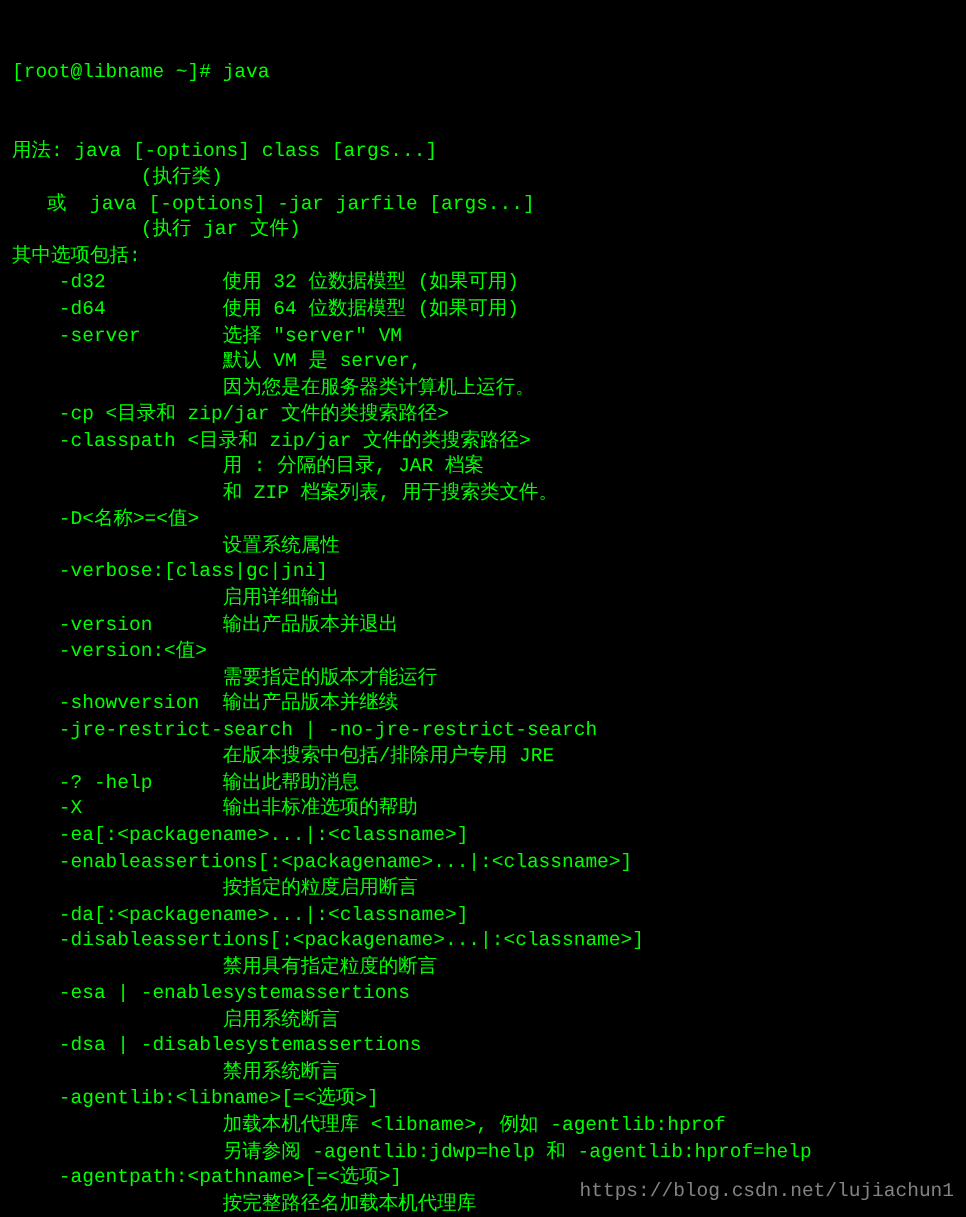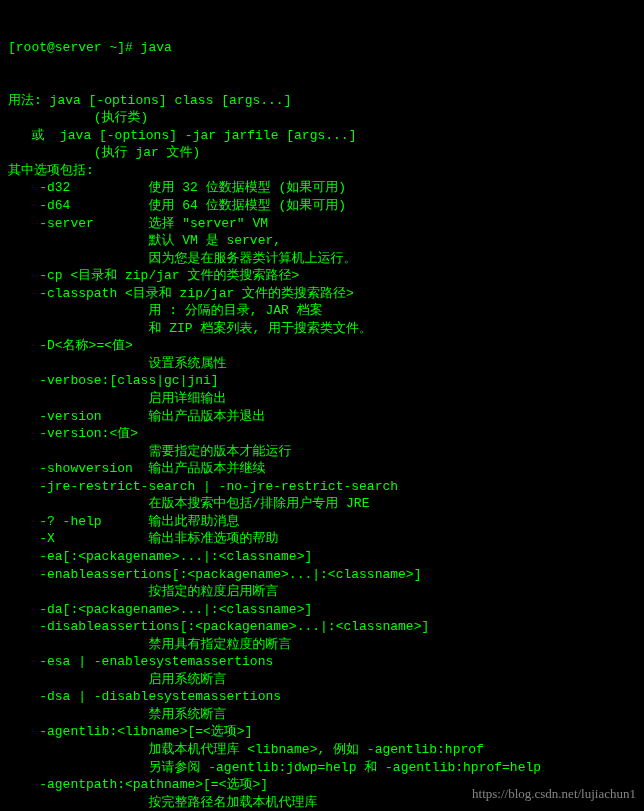--- a/index.html
+++ b/index.html
@@ -23,25 +23,25 @@
       white-space: pre;
     }
     .line {
       display: block;
     }
     .watermark {
       position: absolute;
       bottom: 8px;
       right: 8px;
       color: rgba(200, 200, 200, 0.65);
-      font-family: Liberation Serif, serif;
+      font-family: Liberation Mono, monospace;
       font-size: 13px;
     }
   </style>
 </head>
 <body>
 
 <div class="terminal">
-  <span class="line"><span>[root@server ~]# java</span></span>
+  <span class="line"><span>[root@libname ~]# java</span></span>
   <div id="lines-container"><span class="line">用法: java [-options] class [args...]</span><span class="line">           (执行类)</span><span class="line">   或  java [-options] -jar jarfile [args...]</span><span class="line">           (执行 jar 文件)</span><span class="line">其中选项包括:</span><span class="line">    -d32          使用 32 位数据模型 (如果可用)</span><span class="line">    -d64          使用 64 位数据模型 (如果可用)</span><span class="line">    -server       选择 "server" VM</span><span class="line">                  默认 VM 是 server,</span><span class="line">                  因为您是在服务器类计算机上运行。</span><span class="line"></span><span class="line"></span><span class="line">    -cp &lt;目录和 zip/jar 文件的类搜索路径&gt;</span><span class="line">    -classpath &lt;目录和 zip/jar 文件的类搜索路径&gt;</span><span class="line">                  用 : 分隔的目录, JAR 档案</span><span class="line">                  和 ZIP 档案列表, 用于搜索类文件。</span><span class="line">    -D&lt;名称&gt;=&lt;值&gt;</span><span class="line">                  设置系统属性</span><span class="line">    -verbose:[class|gc|jni]</span><span class="line">                  启用详细输出</span><span class="line">    -version      输出产品版本并退出</span><span class="line">    -version:&lt;值&gt;</span><span class="line">                  需要指定的版本才能运行</span><span class="line">    -showversion  输出产品版本并继续</span><span class="line">    -jre-restrict-search | -no-jre-restrict-search</span><span class="line">                  在版本搜索中包括/排除用户专用 JRE</span><span class="line">    -? -help      输出此帮助消息</span><span class="line">    -X            输出非标准选项的帮助</span><span class="line">    -ea[:&lt;packagename&gt;...|:&lt;classname&gt;]</span><span class="line">    -enableassertions[:&lt;packagename&gt;...|:&lt;classname&gt;]</span><span class="line">                  按指定的粒度启用断言</span><span class="line">    -da[:&lt;packagename&gt;...|:&lt;classname&gt;]</span><span class="line">    -disableassertions[:&lt;packagename&gt;...|:&lt;classname&gt;]</span><span class="line">                  禁用具有指定粒度的断言</span><span class="line">    -esa | -enablesystemassertions</span><span class="line">                  启用系统断言</span><span class="line">    -dsa | -disablesystemassertions</span><span class="line">                  禁用系统断言</span><span class="line">    -agentlib:&lt;libname&gt;[=&lt;选项&gt;]</span><span class="line">                  加载本机代理库 &lt;libname&gt;, 例如 -agentlib:hprof</span><span class="line">                  另请参阅 -agentlib:jdwp=help 和 -agentlib:hprof=help</span><span class="line">    -agentpath:&lt;pathname&gt;[=&lt;选项&gt;]</span><span class="line">                  按完整路径名加载本机代理库</span></div>
 </div>
 
 <div class="watermark">https://blog.csdn.net/lujiachun1</div>
 
 </body></html>

